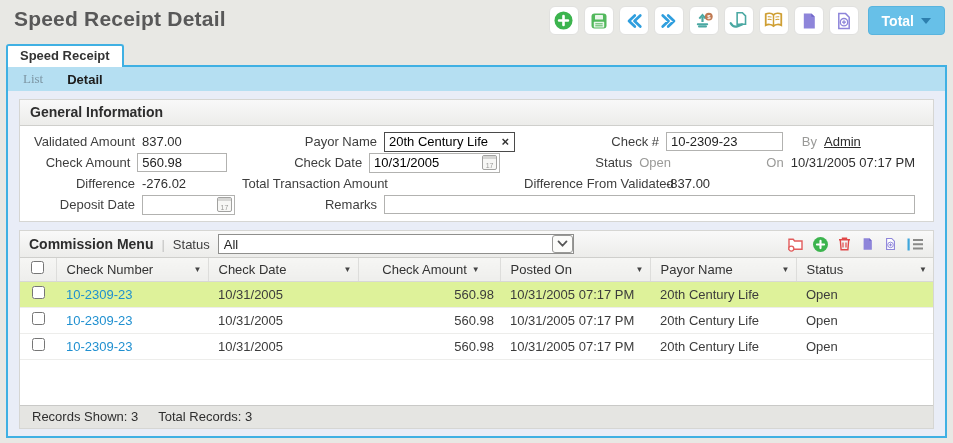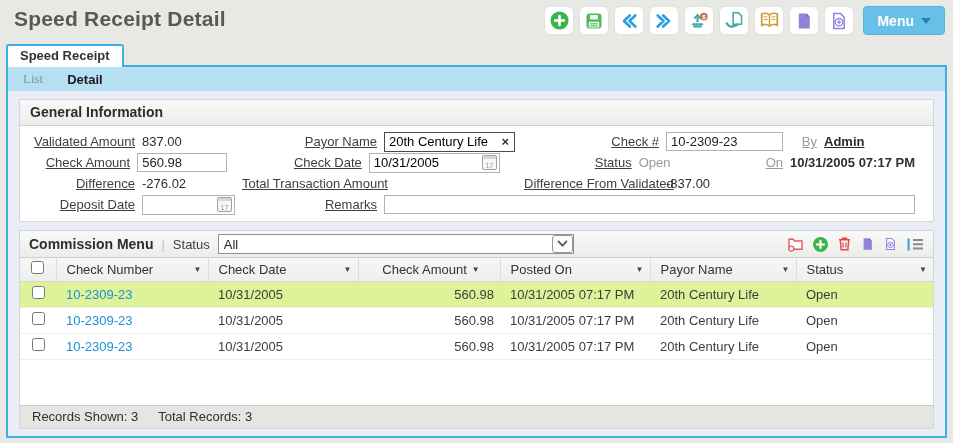--- a/index.html
+++ b/index.html
@@ -32,29 +32,29 @@
   .subnav-item { cursor:pointer; }
   .subnav-item.inactive { color:#7d96a4;font-family:Liberation Serif, serif; }
   .subnav-item.active { font-weight:bold; color:#1c1c1c; }
   .content { padding:8px 11px 0; }
   .panel { background:#fff; border:1px solid #d6d6d3; }
   .section-hdr { background:linear-gradient(#f9f9f9,#ececea); border-bottom:1px solid #cfcfcc;
                  padding:4px 10px 5px; font-weight:bold; font-size:14px; color:#2d2d2d; }
   
   .gi-body { padding:5px 18px 6px 6px; }
   .gi-row { display:flex; align-items:center; height:21px; }
-  .lbl { text-align:right; padding-right:7px; color:#3e3e3e; white-space:nowrap;text-decoration:underline; }
+  .lbl { text-align:right; padding-right:7px; color:#3e3e3e; white-space:nowrap; }
   .lbl.c1 { width:116px; }
   .val.c1 { width:100px; }
   .lbl.c2 { width:142px; }
   .val.c2 { width:140px; }
   .lbl.c3 { width:142px; }
   .val.c3 { width:124px; }
   .lbl.c4 { width:34px; color:#9a9a98; }
-  .val.c4 { flex:1;font-weight:bold; }
+  .val.c4 { flex:1; }
   .val { color:#2f2f2f; white-space:nowrap; }
   .muted { color:#9a9a98; }
   input.txt { height:19px; border:1px solid #b2b2b0; padding:0 4px; font-family:"Liberation Sans",sans-serif;
               font-size:13px; color:#222; background:#fff; }
   .inwrap { display:flex; align-items:center; border:1px solid #b2b2b0; height:20px; background:#fff; }
   .inwrap input { border:none; outline:none; flex:1; min-width:0; height:16px; font-family:"Liberation Sans",sans-serif; font-size:13px; padding:0 0 0 4px; }
   .inwrap.focused { border-color:#4a4a4a; }
   .x-icon { padding:0 5px; color:#333; font-size:13px; font-weight:bold; cursor:pointer; line-height:1; }
   .cal-icon { width:15px; height:15px; margin:0 2px; border:1px solid #a2a2a0; border-radius:2px;
               background:#f7f7f5; color:#9a9a98; font-size:7px; display:flex; align-items:flex-end;
@@ -174,21 +174,21 @@
     <button class="tb-btn">
       <span>
           <svg width="20" height="20" viewBox="0 0 20 20">
             <path d="M4.8 2.6h6.8l3.6 3.6v11.2H4.8z" fill="#fff" stroke="#8e85da" stroke-width="1.5"></path>
             <circle cx="10" cy="11.2" r="3.7" fill="none" stroke="#8e85da" stroke-width="1.3"></circle>
             <path d="M10 9.2v4M8 11.2h4" stroke="#8e85da" stroke-width="1.3"></path>
           </svg>
         </span>
     </button>
     <button class="menu-btn">
-      <span>Menu</span>
+      <span>Total</span>
       <span class="menu-caret"></span>
     </button>
   </div>
 </div>
 
 <div class="tabrow">
   <div class="tab">Speed Receipt</div>
 </div>
 
 <div class="frame">

